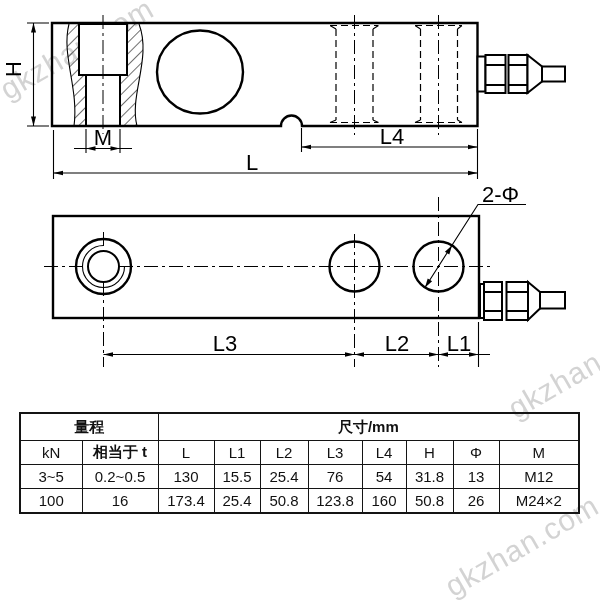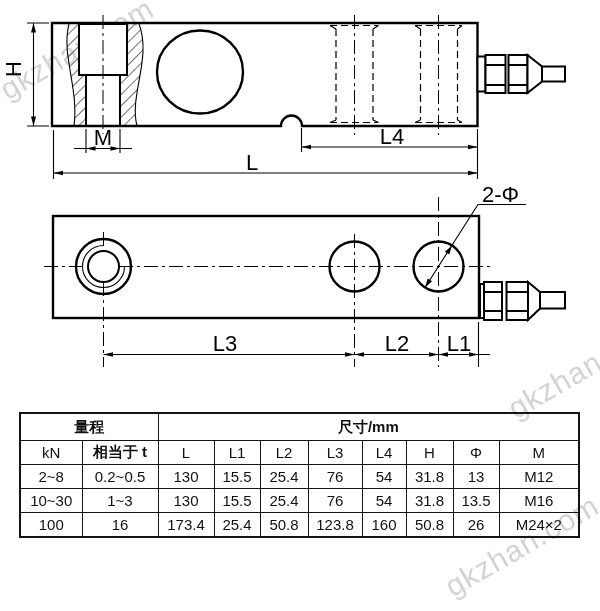--- a/index.html
+++ b/index.html
@@ -188,42 +188,30 @@
         <th class="ch">L2</th>
         <th class="ch">L3</th>
         <th class="ch">L4</th>
         <th class="ch">H</th>
         <th class="ch">Φ</th>
         <th class="ch">M</th>
       </tr>
     </thead>
     <tbody>
       <tr>
-        <td>2~8</td>
+        <td>3~5</td>
         <td>0.2~0.5</td>
         <td>130</td>
         <td>15.5</td>
         <td>25.4</td>
         <td>76</td>
         <td>54</td>
         <td>31.8</td>
         <td>13</td>
         <td>M12</td>
-      </tr>
-      <tr>
-        <td>10~30</td>
-        <td>1~3</td>
-        <td>130</td>
-        <td>15.5</td>
-        <td>25.4</td>
-        <td>76</td>
-        <td>54</td>
-        <td>31.8</td>
-        <td>13.5</td>
-        <td>M16</td>
       </tr>
       <tr>
         <td>100</td>
         <td>16</td>
         <td>173.4</td>
         <td>25.4</td>
         <td>50.8</td>
         <td>123.8</td>
         <td>160</td>
         <td>50.8</td>

